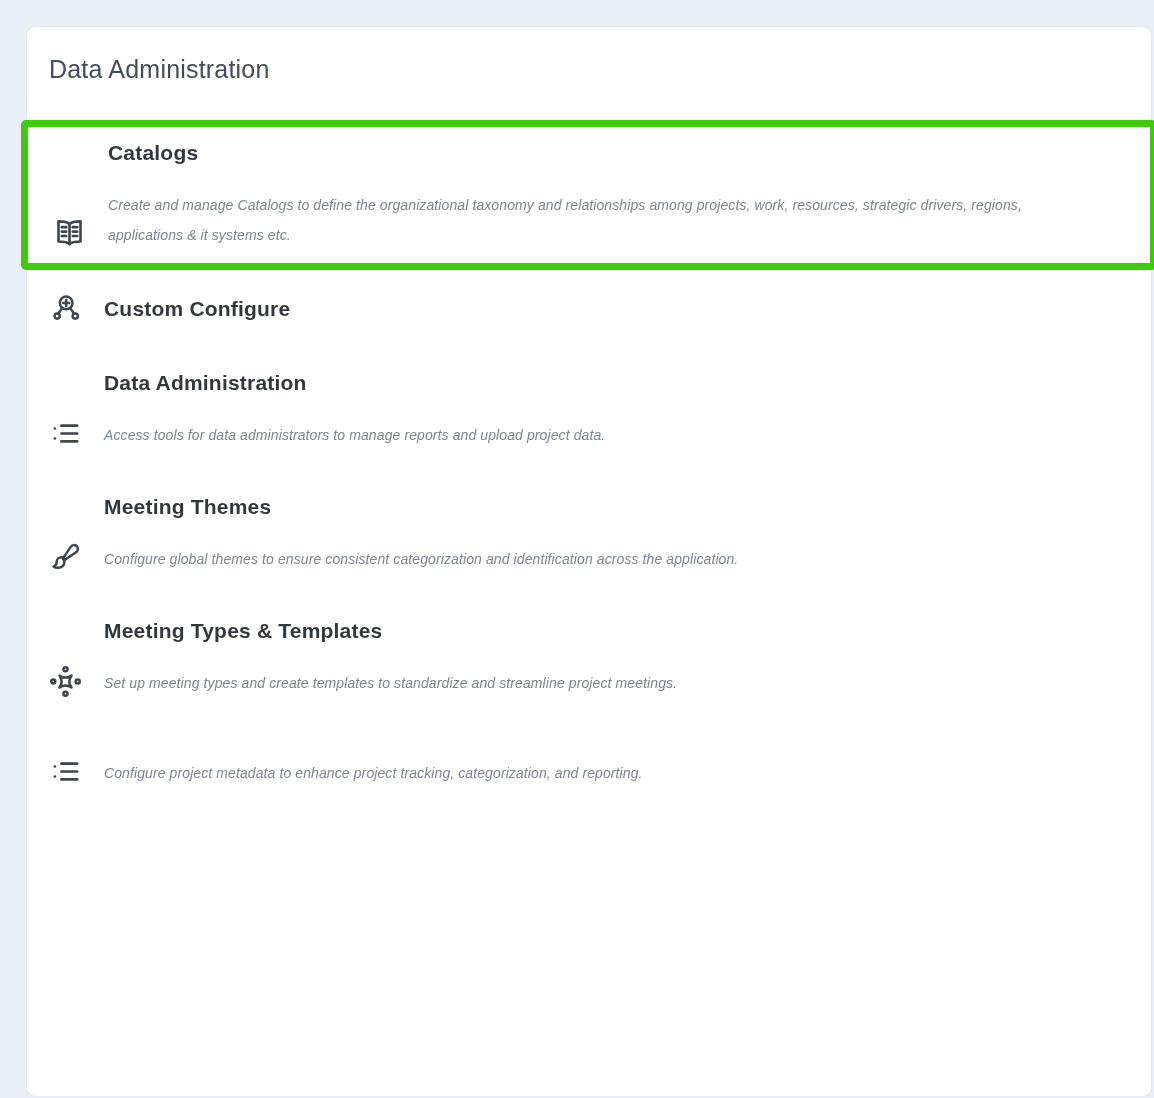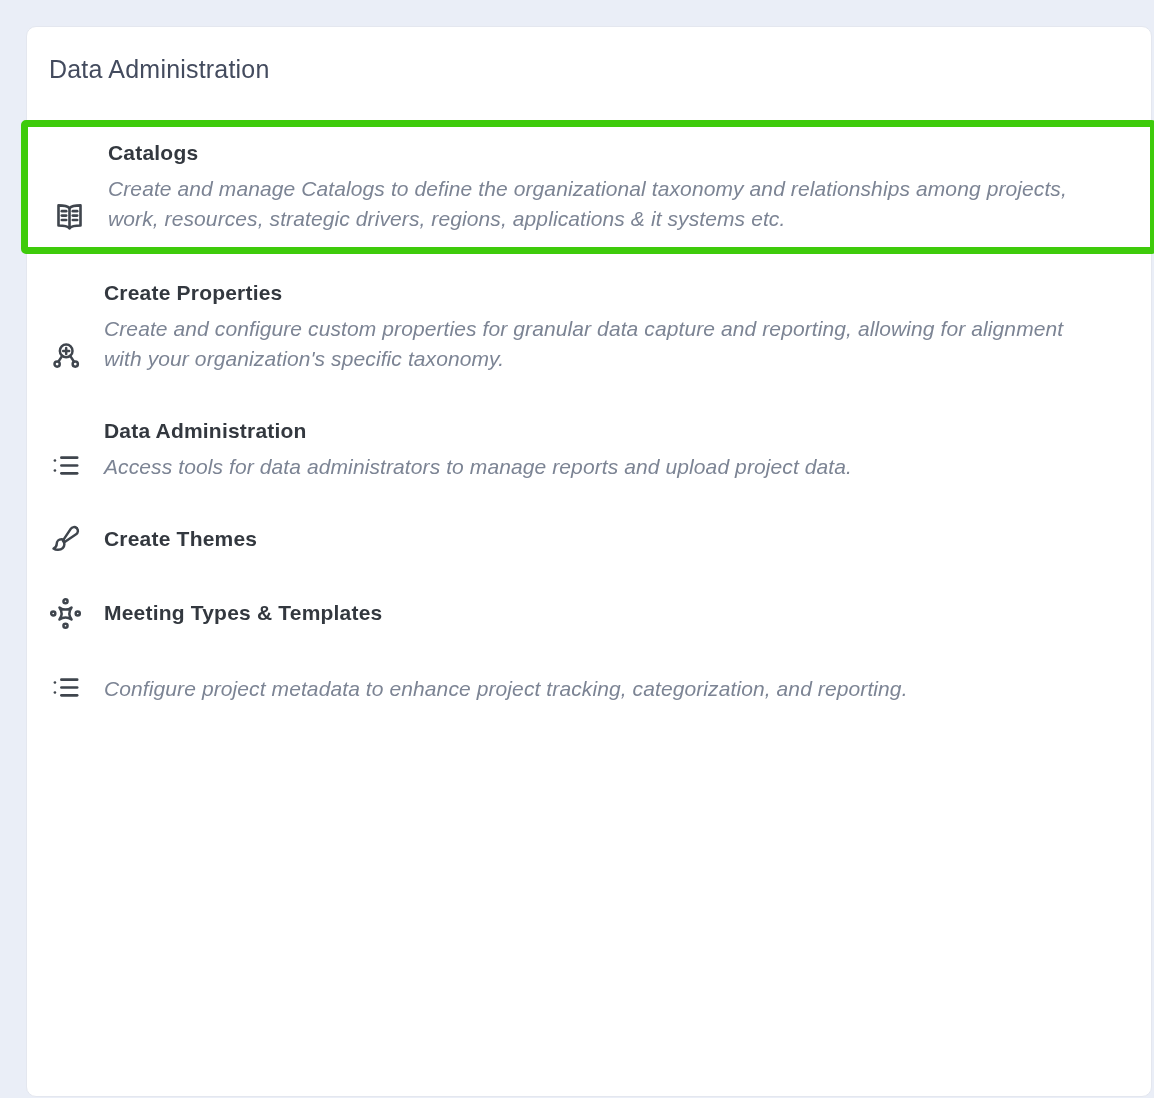--- a/index.html
+++ b/index.html
@@ -59,25 +59,25 @@
     min-width: 0;
   }
   .item-title {
     font-size: 21px;
     font-weight: 700;
     line-height: 34px;
     color: #33383f;
     letter-spacing: 0.2px;
   }
   .item-desc {
-    font-size: 21px;
+    font-size: 14px;
     font-style: italic;
     line-height: 30px;
     color: #7c8494;
-    margin-top: 4px;
+    margin-top: 20px;
     max-width: 990px;
     letter-spacing: 0.1px;
   }
   .item.highlighted {
     border: 7px solid #3ecb0b;
     border-radius: 5px;
     margin: 0 -28px 22px -28px;
     padding: 9px 35px 13px 25px;
   }
   .defs { position: absolute; width: 0; height: 0; overflow: hidden; }
@@ -155,22 +155,21 @@
   <span></span>
         </div>
 
   <div class="item">
     <span class="item-icon">
       <svg>
               <use href="#node-plus-icon"></use>
             </svg>
     </span>
     <div class="item-content">
-      <div class="item-title">Create Properties</div>
-      <div class="item-desc">Create and configure custom properties for granular data capture and reporting, allowing for alignment with your organization's specific taxonomy.</div>
+      <div class="item-title">Custom Configure</div>
     </div>
   </div>
 
 
   <div class="item">
     <span class="item-icon">
       <svg>
               <use href="#list-icon"></use>
             </svg>
     </span>
@@ -180,32 +179,34 @@
     </div>
   </div>
 
   <div class="item">
     <span class="item-icon">
       <svg>
               <use href="#paintbrush-icon"></use>
             </svg>
     </span>
     <div class="item-content">
-      <div class="item-title">Create Themes</div>
+      <div class="item-title">Meeting Themes</div>
+      <div class="item-desc">Configure global themes to ensure consistent categorization and identification across the application.</div>
     </div>
   </div>
 
   <div class="item">
     <span class="item-icon">
       <svg>
               <use href="#meeting-icon"></use>
             </svg>
     </span>
     <div class="item-content">
       <div class="item-title">Meeting Types &amp; Templates</div>
+      <div class="item-desc">Set up meeting types and create templates to standardize and streamline project meetings.</div>
     </div>
   </div>
 
   <div class="item">
     <span class="item-icon">
       <svg>
               <use href="#list-icon"></use>
             </svg>
     </span>
     <div class="item-content">

